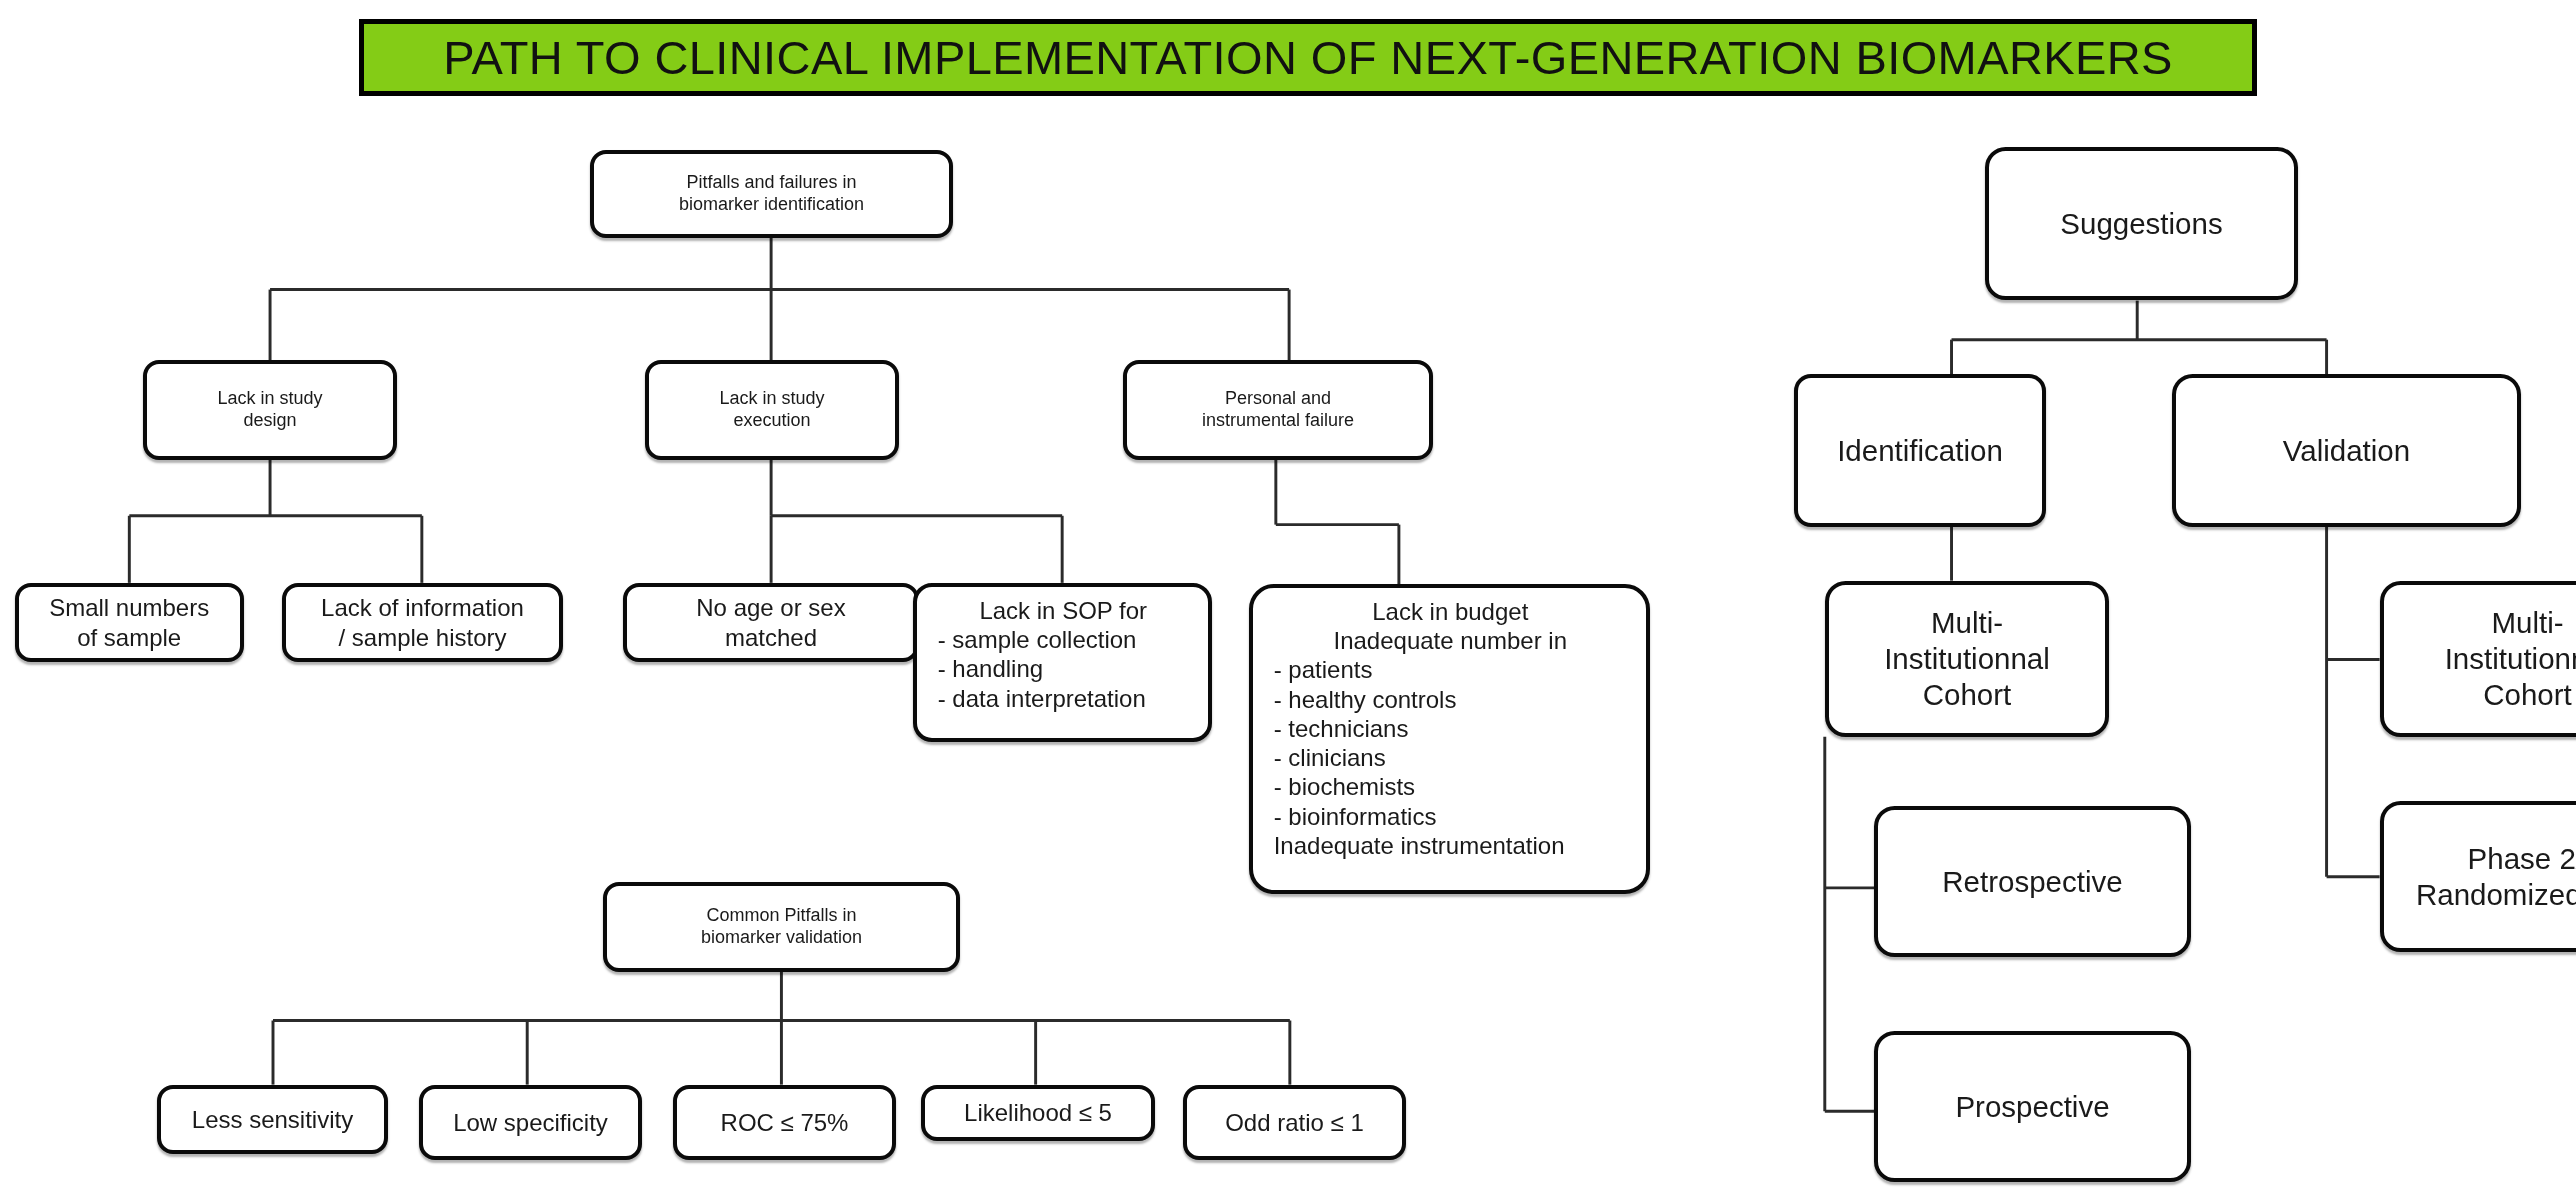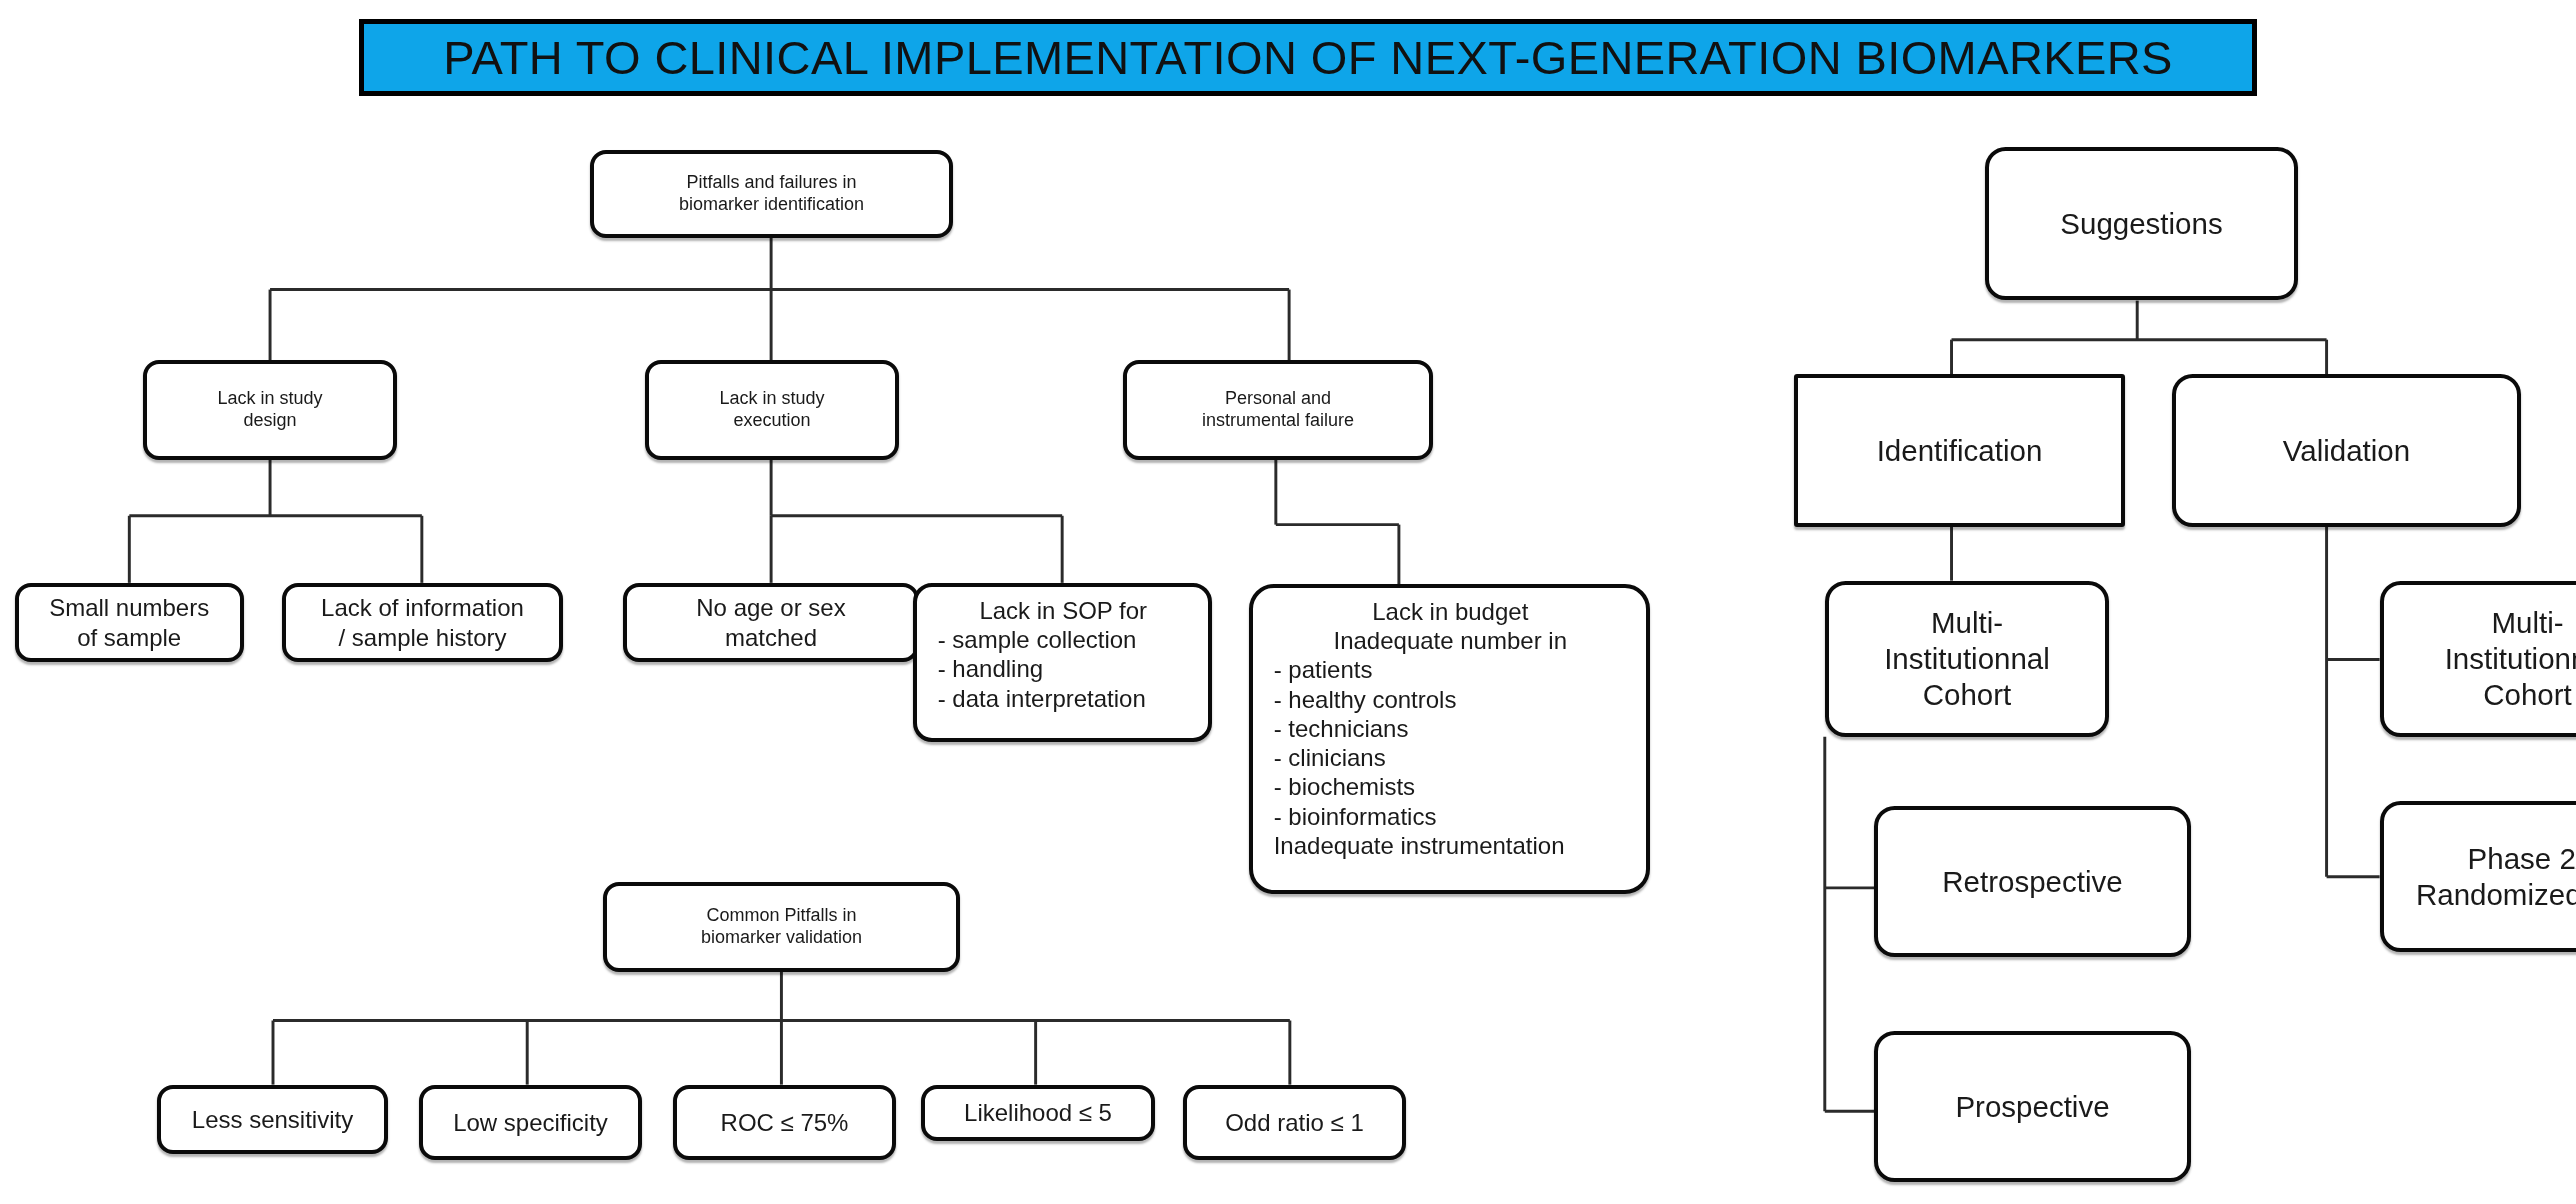--- a/index.html
+++ b/index.html
@@ -18,21 +18,21 @@
   }
 
   
   #title-banner {
     position: absolute;
     left: 359px;
     top: 19px;
     width: 1898px;
     height: 77px;
     border: 5.2px solid #000000;
-    background: #0ea5e9;
+    background: #84cc16;
     box-sizing: border-box;
     display: flex;
     align-items: center;
     justify-content: center;
   }
   #title-text {
     font-size: 47px;
     letter-spacing: 0.4px;
     color: #111111;
     white-space: nowrap;
@@ -257,21 +257,21 @@
       <span class="lbl">Odd ratio ≤ 1</span>
     </div>
   </div>
 
   <div class="right-tree">
 
     <div class="node" style="left:1985px; top:147px; width:313px; height:153px; border-radius:20.6px;">
       <span class="lbl">Suggestions</span>
     </div>
 
-    <div class="node" style="left:1794px; top:374px; width:331px; height:153px; border-radius:3px;">
+    <div class="node" style="left:1794px; top:374px; width:252px; height:153px; border-radius:17px;">
       <span class="lbl">Identification</span>
     </div>
 
     <div class="node" style="left:2172px; top:374px; width:349px; height:153px; border-radius:20.6px;">
       <span class="lbl">Validation</span>
     </div>
 
     <div class="node" style="left:1825px; top:581px; width:284px; height:156px; border-radius:20.6px;">
       <span class="lbl" style="white-space:pre-line;">Multi-
 Institutionnal

